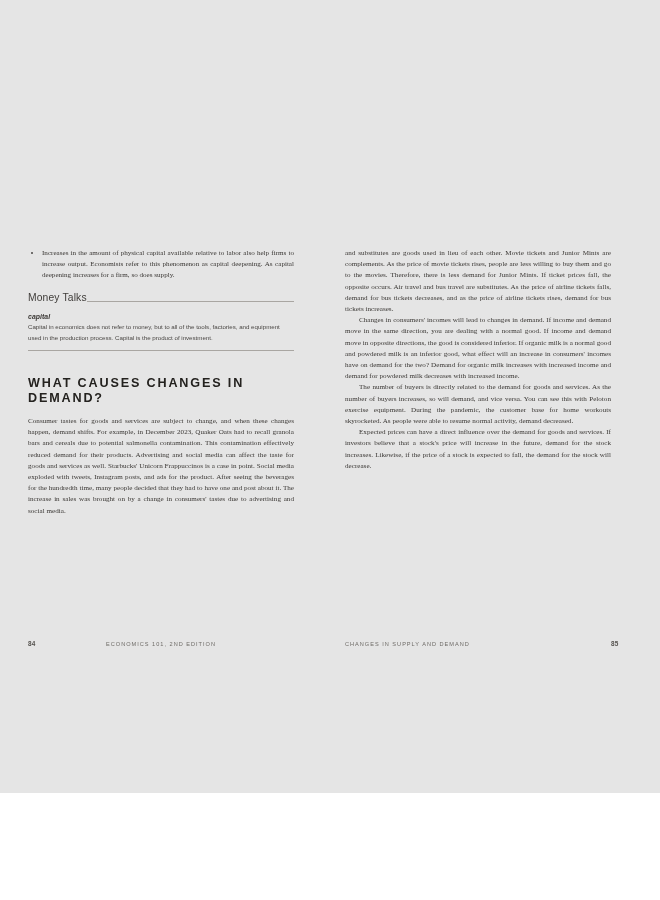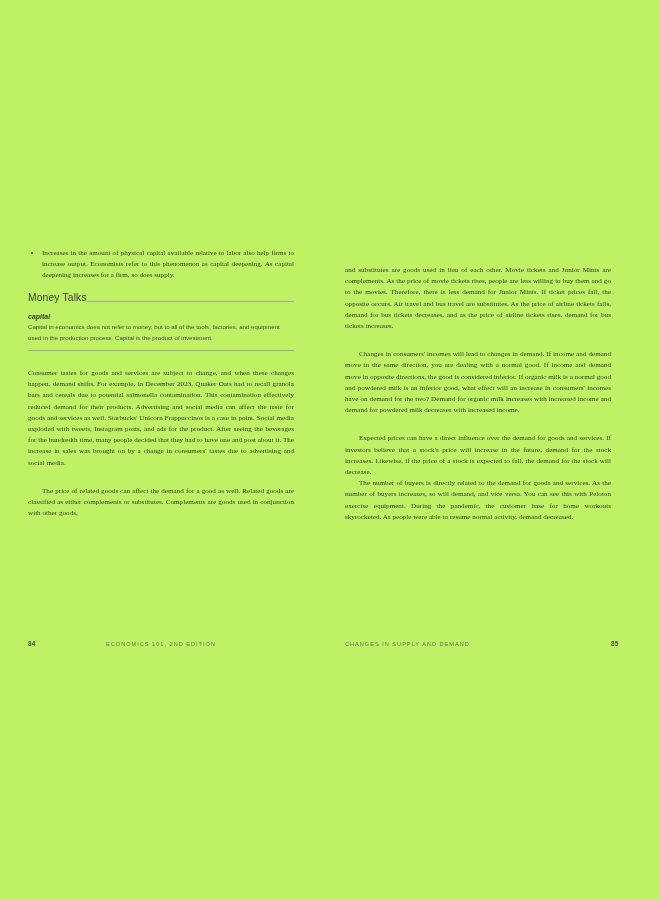--- a/index.html
+++ b/index.html
@@ -14,40 +14,39 @@
     font-family: "Liberation Serif", serif;
     color: #2b2b2b;
     overflow: hidden;
   }
 
   .spread {
     position: absolute;
     left: 0;
     top: 0;
     width: 660px;
-    height: 900px;
-    background: #bef264;
+    height: 793px;
+    background: #e5e5e5;
   }
 
   .page {
     position: absolute;
     top: 248px;
     width: 266px;
   }
   .page-left  { left: 28px; }
   .page-right { left: 345px; }
 
   .col-body {
     font-family: "Liberation Serif", serif;
     font-size: 7.1px;
     line-height: 11.2px;
     text-align: justify;
     color: #3a3734;
     letter-spacing: 0.02px;
-    margin-top: 17px;
   }
 
   .bullet-list {
     margin: 0 0 10px 0;
     padding: 0;
     list-style: none;
   }
   .bullet-list li {
     position: relative;
     padding-left: 14px;
@@ -187,44 +186,42 @@
     <div class="money-talks">
       <div class="mt-head-row">
         <div class="mt-title">Money Talks</div>
         <div class="mt-rule"></div>
       </div>
       <div class="mt-term">capital</div>
       <div class="mt-def">Capital in economics does not refer to money, but to all of the tools, factories, and equipment used in the production process. Capital is the product of investment.</div>
       <div class="mt-bottom-rule"></div>
     </div>
 
+    <h1 class="section-head">WHAT CAUSES CHANGES IN DEMAND?</h1>
 
     <div class="col-body">
       <p class="para noindent">Consumer tastes for goods and services are subject to change, and when these changes happen, demand shifts. For example, in December 2023, Quaker Oats had to recall granola bars and cereals due to potential salmonella contamination. This contamination effectively reduced demand for their products. Advertising and social media can affect the taste for goods and services as well. Starbucks' Unicorn Frappuccinos is a case in point. Social media exploded with tweets, Instagram posts, and ads for the product. After seeing the beverages for the hundredth time, many people decided that they had to have one and post about it. The increase in sales was brought on by a change in consumers' tastes due to advertising and social media.</p>
     </div>
 
-    <div class="col-body">
-      <p class="para">The price of related goods can affect the demand for a good as well. Related goods are classified as either complements or substitutes. Complements are goods used in conjunction with other goods,</p>
-    </div>
 
   </div>
 
   <div class="page page-right">
 
     <div class="col-body">
       <p class="para noindent">and substitutes are goods used in lieu of each other. Movie tickets and Junior Mints are complements. As the price of movie tickets rises, people are less willing to buy them and go to the movies. Therefore, there is less demand for Junior Mints. If ticket prices fall, the opposite occurs. Air travel and bus travel are substitutes. As the price of airline tickets falls, demand for bus tickets decreases, and as the price of airline tickets rises, demand for bus tickets increases.</p>
     </div>
 
     <div class="col-body">
       <p class="para">Changes in consumers' incomes will lead to changes in demand. If income and demand move in the same direction, you are dealing with a normal good. If income and demand move in opposite directions, the good is considered inferior. If organic milk is a normal good and powdered milk is an inferior good, what effect will an increase in consumers' incomes have on demand for the two? Demand for organic milk increases with increased income and demand for powdered milk decreases with increased income.</p>
     </div>
 
     <div class="col-body">
+      <p class="para">The number of buyers is directly related to the demand for goods and services. As the number of buyers increases, so will demand, and vice versa. You can see this with Peloton exercise equipment. During the pandemic, the customer base for home workouts skyrocketed. As people were able to resume normal activity, demand decreased.</p>
       <p class="para">Expected prices can have a direct influence over the demand for goods and services. If investors believe that a stock's price will increase in the future, demand for the stock increases. Likewise, if the price of a stock is expected to fall, the demand for the stock will decrease.</p>
-      <p class="para">The number of buyers is directly related to the demand for goods and services. As the number of buyers increases, so will demand, and vice versa. You can see this with Peloton exercise equipment. During the pandemic, the customer base for home workouts skyrocketed. As people were able to resume normal activity, demand decreased.</p>
     </div>
 
   </div>
 
   <div class="folio folio-left">84</div>
   <div class="footer footer-left">ECONOMICS 101, 2ND EDITION</div>
   <div class="footer footer-right">CHANGES IN SUPPLY AND DEMAND</div>
   <div class="folio folio-right">85</div>
 
 </div>

